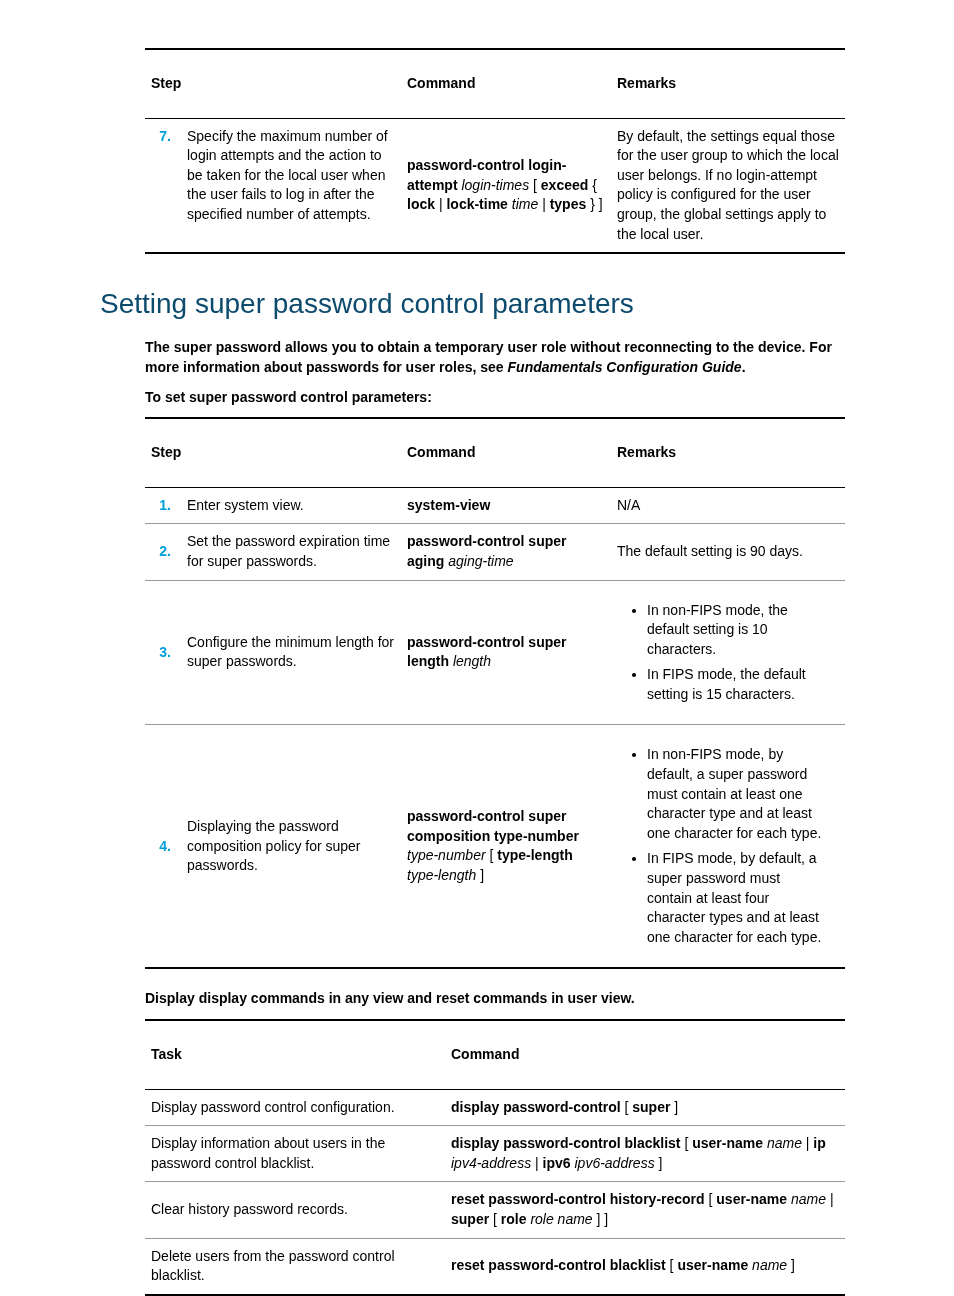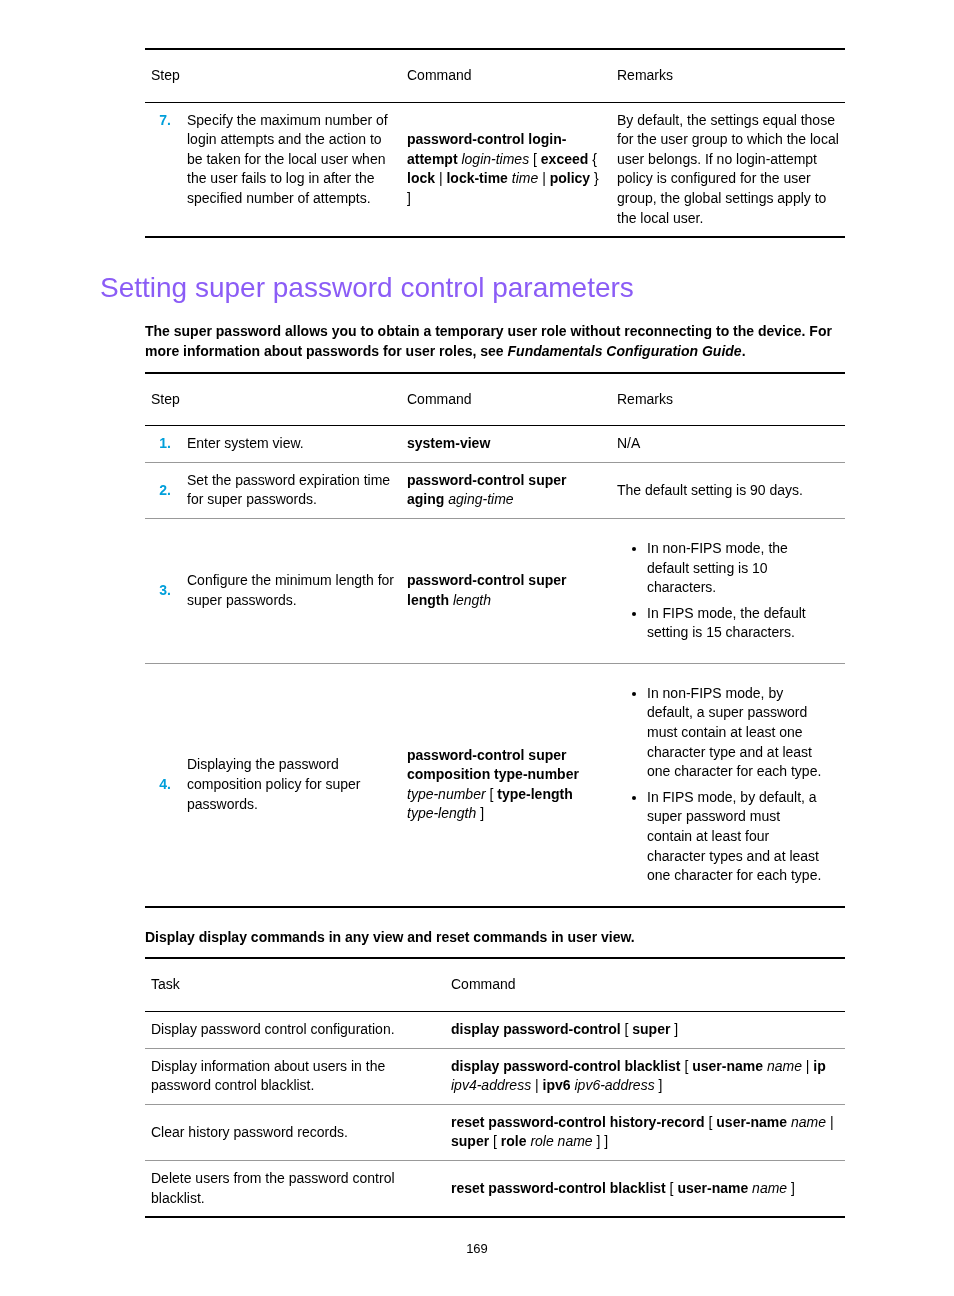--- a/index.html
+++ b/index.html
@@ -8,21 +8,21 @@
     color: #000;
     margin: 0;
     padding: 40px 100px 40px 100px;
     line-height: 1.4;
   }
   .page {
     max-width: 760px;
     margin: 0 auto;
   }
   h1 {
-    color: #8b5cf6;
+    color: #0c4a6e;
     font-weight: normal;
     font-size: 28px;
     margin: 30px 0 15px 0;
   }
   p.body {
     margin: 10px 0 10px 45px;
     font-weight: bold;
   }
   table {
     border-collapse: collapse;
@@ -31,24 +31,24 @@
     max-width: 700px;
   }
   table.t1 col.c1 { width: 36px; }
   table.t1 col.c2 { width: 220px; }
   table.t1 col.c3 { width: 210px; }
   table.t1 col.c4 { width: auto; }
   table.t2 col.c1 { width: 300px; }
   table.t2 col.c2 { width: auto; }
   th {
     text-align: left;
-    font-weight: normal;
+    font-weight: bold;
     border-top: 2px solid #000;
     border-bottom: 1px solid #000;
-    padding: 16px 6px;
+    padding: 24px 6px;
     vertical-align: top;
     margin-left: 40px;
   }
   td {
     border-bottom: 1px solid #999;
     padding: 8px 6px;
     vertical-align: middle;
   }
   tr:last-child td {
     border-bottom: 2px solid #000;
@@ -95,32 +95,33 @@
         <th colspan="2">Step</th>
         <th>Command</th>
         <th>Remarks</th>
       </tr>
     </thead>
     <tbody>
       <tr>
         <td class="num" style="vertical-align:top;">7.</td>
         <td style="vertical-align:top;">Specify the maximum number of login attempts and the action to be taken for the local user when the user fails to log in after the specified number of attempts.</td>
         <td class="cmd">
-          <b>password-control login-attempt</b> <i>login-times</i> [ <b>exceed</b> { <b>lock</b> | <b>lock-time</b> <i>time</i> | <b>policy</b> } ]
+          <b>password-control login-attempt</b> <i>login-times</i> [ <b>exceed</b> { <b>lock</b> | <b>lock-time</b> <i>time</i> | <b>types</b> } ]
         </td>
         <td style="vertical-align:top;">By default, the settings equal those for the user group to which the local user belongs. If no login-attempt policy is configured for the user group, the global settings apply to the local user.</td>
       </tr>
     </tbody>
   </table>
 
   <h1>Setting super password control parameters</h1>
 
   <p class="body">
     <span>The super password allows you to obtain a temporary user role without reconnecting to the device. For more information about passwords for user roles, see </span><i>Fundamentals Configuration Guide</i><span>.</span>
   </p>
+  <p class="body">To set super password control parameters:</p>
 
   <table class="t1">
     <colgroup>
         <col class="c1">
         <col class="c2">
         <col class="c3">
         <col class="c4">
       </colgroup>
     <thead>
       <tr>

